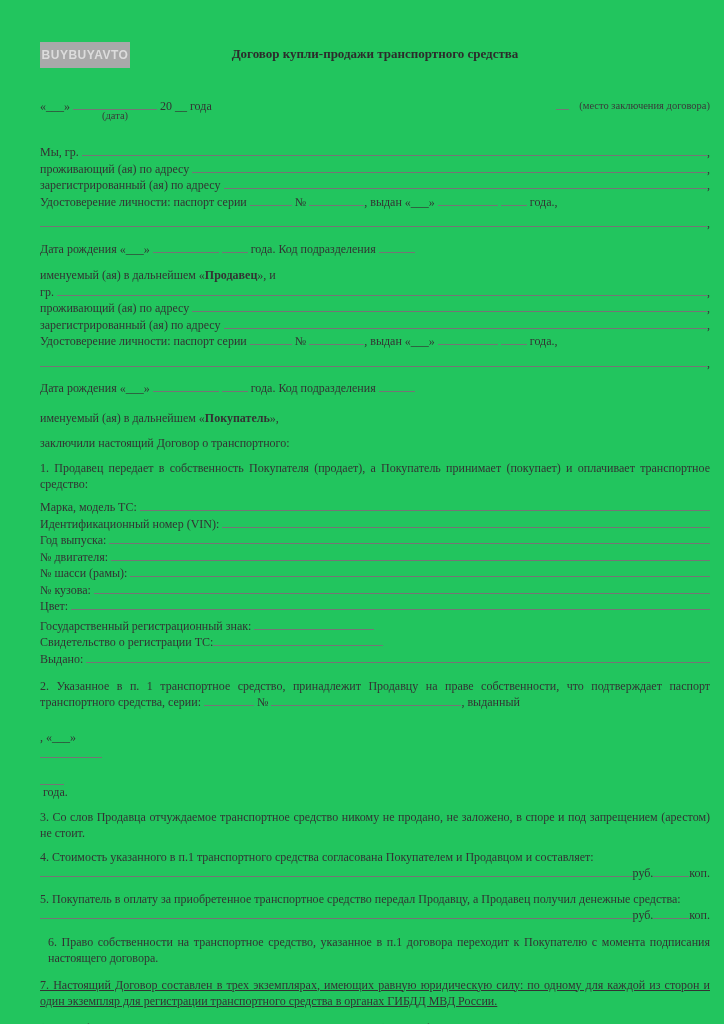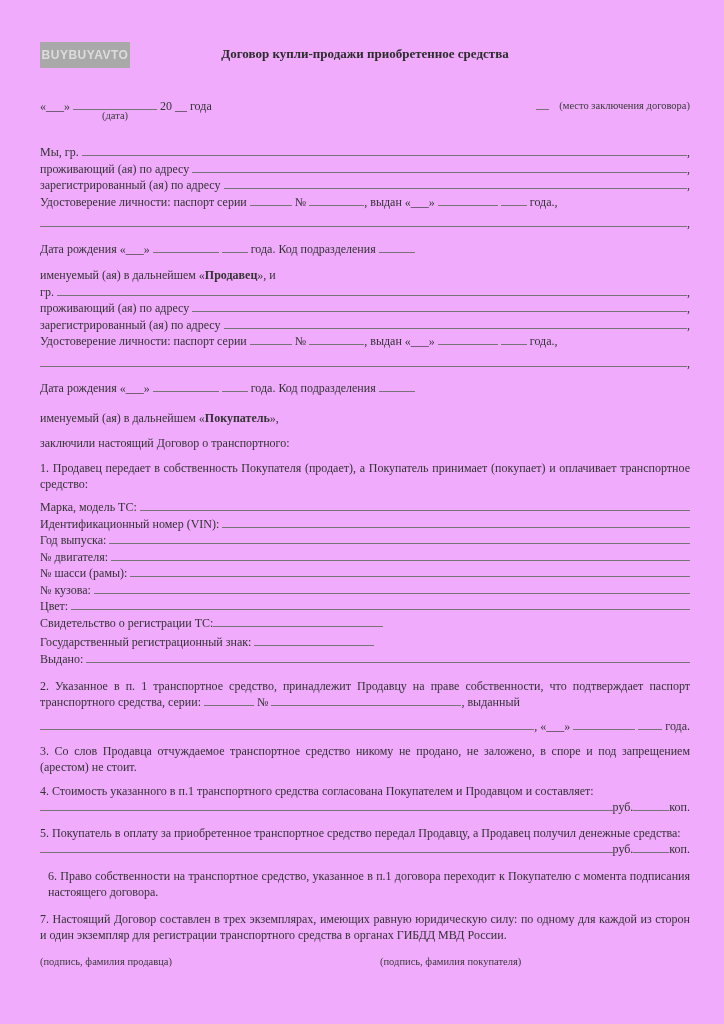--- a/index.html
+++ b/index.html
@@ -2,21 +2,21 @@
 <html><head>
 <meta charset="utf-8">
 <style>
   html,body { margin:0; padding:0; background:#ffffff; }
   body {
     width:724px; height:1024px; overflow:hidden;
     font-family:"Liberation Serif","DejaVu Serif",serif;
     font-size:12px; color:#333;
     box-sizing:border-box;
   }
-  .page { width:724px; height:1024px; box-sizing:border-box; padding:42px 34px 0 40px; background:#f0abfc; }
+  .page { width:724px; height:1024px; box-sizing:border-box; padding:42px 14px 0 40px; background:#22c55e; }
 
   
   .doc-header { position:relative; height:28px; }
   .logo {
     position:absolute; left:0; top:0; width:90px; height:26px;
     background:#a9a9a9; color:#dcdcdc;
     font-family:"Liberation Sans","DejaVu Sans",sans-serif;
     font-weight:bold; font-size:12px; letter-spacing:.5px;
     display:flex; align-items:center; justify-content:center;
   }
@@ -55,21 +55,21 @@
 </style>
 </head>
 <body>
 
 <div class="page">
 
   <div class="doc-header">
     <div class="logo">
       <span>BUYBUYAVTO</span>
     </div>
-    <h1 class="title">Договор купли-продажи приобретенное средства</h1>
+    <h1 class="title">Договор купли-продажи транспортного средства</h1>
   </div>
 
   <div class="date-row">
     <div class="date-left">
       <span class="t">«___» </span><span class="blank-wrap"><span class="blank" style="width:84px"></span><span class="under-caption">(дата)</span></span><span class="t"> 20 __ года</span>
     </div>
     <div class="place-right">
       <span class="blank"></span>
       <span class="under">(место заключения договора)</span>
     </div>
@@ -185,34 +185,34 @@
         <span class="blank fill"></span>
       </div>
       <div class="row">
         <span class="t">№ кузова: </span>
         <span class="blank fill"></span>
       </div>
       <div class="row">
         <span class="t">Цвет: </span>
         <span class="blank fill"></span>
       </div>
-      <div class="row">
-        <span class="t">Свидетельство о регистрации ТС:</span>
-        <span class="blank" style="width: 170px;"></span>
-      </div>
       <div class="row" style="margin-top: 3px;">
         <span class="t">Государственный регистрационный знак: </span>
         <span class="blank" style="width: 120px;"></span>
       </div>
       <div class="row">
+        <span class="t">Свидетельство о регистрации ТС:</span>
+        <span class="blank" style="width: 170px;"></span>
+      </div>
+      <div class="row">
         <span class="t">Выдано: </span>
         <span class="blank fill"></span>
       </div>
       <p class="para j" style="margin-top: 11px;"><span class="t">2. Указанное в п. 1 транспортное средство, принадлежит Продавцу на праве собственности, что подтверждает паспорт транспортного средства, серии: </span><span class="blank" style="width: 50px;"></span><span class="t"> № </span><span class="blank" style="width: 190px;"></span><span class="t">, выданный</span></p>
-      <div class="row" style="margin-top: 8px;">
+      <div class="row" style="margin-top: 8px; flex-direction: column;">
         <span class="blank fill"></span>
         <span class="t">, «___» </span>
         <span class="blank" style="width: 62px;"></span>
         <span class="t"> </span>
         <span class="blank" style="width: 24px;"></span>
         <span class="t"> года.</span>
       </div>
       <p class="para j" style="margin-top: 8px;"><span class="t">3. Со слов Продавца отчуждаемое транспортное средство никому не продано, не заложено, в споре и под запрещением (арестом) не стоит.</span></p>
       <p class="para j" style="margin-top: 8px;"><span class="t">4. Стоимость указанного в п.1 транспортного средства согласована Покупателем и Продавцом и составляет:</span></p>
       <div class="row">
@@ -222,21 +222,21 @@
         <span class="t">коп.</span>
       </div>
       <p class="para j" style="margin-top: 10px;"><span class="t">5. Покупатель в оплату за приобретенное транспортное средство передал Продавцу, а Продавец получил денежные средства:</span></p>
       <div class="row">
         <span class="blank fill"></span>
         <span class="t">руб.</span>
         <span class="blank" style="width: 36px;"></span>
         <span class="t">коп.</span>
       </div>
       <p class="para j" style="margin-top: 10px; margin-left: 8px;"><span class="t">6. Право собственности на транспортное средство, указанное в п.1 договора переходит к Покупателю с момента подписания настоящего договора.</span></p>
-      <p class="para j" style="margin-top: 11px;"><span class="t">7. Настоящий Договор составлен в трех экземплярах, имеющих равную юридическую силу: по одному для каждой из сторон и один экземпляр для регистрации транспортного средства в органах ГИБДД МВД России.</span></p>
+      <p class="para j" style="margin-top: 11px; text-decoration: underline;"><span class="t">7. Настоящий Договор составлен в трех экземплярах, имеющих равную юридическую силу: по одному для каждой из сторон и один экземпляр для регистрации транспортного средства в органах ГИБДД МВД России.</span></p>
     </main>
 
   <div class="sig-area">
     <div class="sig-col left">
       <span class="blank sig-line first"></span>
       <span class="blank sig-line"></span>
       <span class="sig-caption">(подпись, фамилия продавца)</span>
     </div>
     <div class="sig-col right">
       <span class="blank sig-line first"></span>

